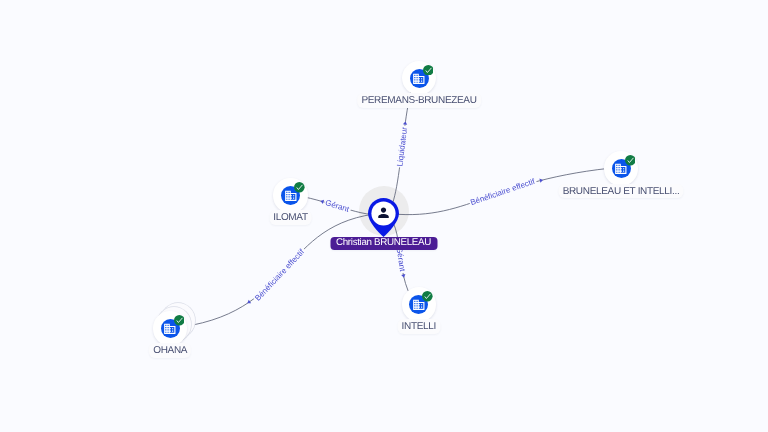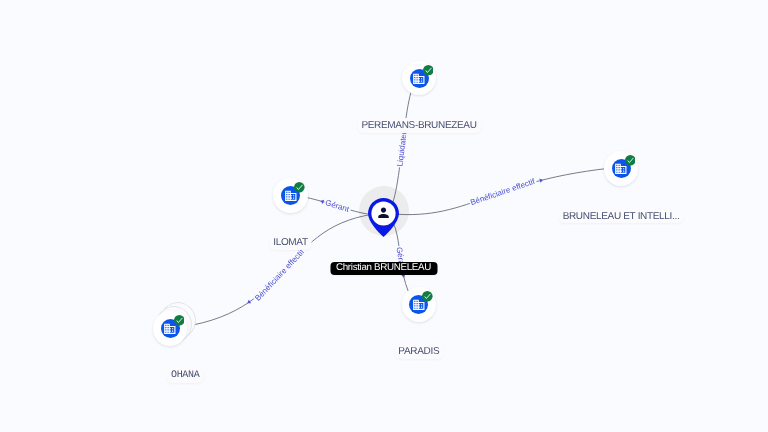--- a/index.html
+++ b/index.html
@@ -8,24 +8,24 @@
     -webkit-font-smoothing:antialiased;-moz-osx-font-smoothing:grayscale;text-rendering:geometricPrecision;}
   #stage{position:relative;width:768px;height:432px;background:#fafbff;
     -webkit-font-smoothing:antialiased;}
   svg.layer{position:absolute;left:0;top:0;width:768px;height:432px;}
   .node{position:absolute;width:0;height:0;}
   .halo{position:absolute;border-radius:50%;background:#ececed;}
   .disc{position:absolute;border-radius:50%;background:#fff;box-shadow:0 1px 2.5px rgba(40,50,90,.13);}
   .disc.stack{background:#fbfbfe;box-shadow:0 0 0 .7px rgba(214,217,228,.9);}
   .lbl{position:absolute;white-space:nowrap;border-radius:6px;background:#fbfbfd;
        font-size:10px;line-height:15.2px;height:14.6px;letter-spacing:-0.33px;color:#474e70;padding:0 4.2px;
-       box-shadow:0 1px 2px rgba(40,50,90,.05);margin-top:25px;}
+       box-shadow:0 1px 2px rgba(40,50,90,.05);}
   .lbltx{display:inline-block;white-space:nowrap;}
   
-  .lbl.sel{background:#000000;color:#fff;font-size:9.8px;line-height:12.5px;border-radius:4px;padding:0 6px;height:12.5px;}
+  .lbl.sel{background:#4c1d95;color:#fff;font-size:9.8px;line-height:12.5px;border-radius:4px;padding:0 6px;height:12.5px;}
 </style>
 </head>
 <body>
 
 <div id="stage">
   <div id="halolayer">
       <div class="halo" style="width: 50px; height: 50px; left: 358.5px; top: 186px;"></div>
     </div>
   <svg class="layer" id="edgelayer" viewBox="0 0 768 432" xmlns="http://www.w3.org/2000/svg">
       <g>
@@ -123,28 +123,28 @@
         <div class="disc stack" style="width: 34.4px; height: 34.4px; left: -13.2px; top: -21.2px;"></div>
         <div class="disc" style="width: 34.4px; height: 34.4px; left: -17.2px; top: -17.2px;"></div>
         <div style="position: absolute; width: 19px; height: 19px; left: -9.5px; top: -9.5px; border-radius: 50%; background: rgb(11, 85, 234);"></div>
         <svg viewBox="0 0 24 24" width="13.6" height="13.6" style="position: absolute; left: -7px; top: -6.3px;">
           <path fill="#fff" d="M12 7V3H2v18h20V7H12zM6 19H4v-2h2v2zm0-4H4v-2h2v2zm0-4H4V9h2v2zm0-4H4V5h2v2zm4 12H8v-2h2v2zm0-4H8v-2h2v2zm0-4H8V9h2v2zm0-4H8V5h2v2zm10 12h-8v-2h2v-2h-2v-2h2v-2h-2V9h8v10zm-2-8h-2v2h2v-2zm0 4h-2v2h2v-2z"></path>
         </svg>
         <svg viewBox="0 0 24 24" width="10.6" height="10.6" style="position: absolute; left: 3.6px; top: -13.4px;">
           <circle cx="12" cy="12" r="12" fill="#117c44"></circle>
           <path d="M6.8 13.1 L10 17 L18.5 7.2" fill="none" stroke="#fff" stroke-width="1.95" stroke-linecap="round" stroke-linejoin="round"></path>
         </svg>
-        <div class="lbl" style="left: 15px; top: 15.2px; transform: translateX(-50%); font-family: Liberation Mono, monospace;"><span class="lbltx">OHANA</span></div>
+        <div class="lbl" style="left: 0px; top: 15.2px; transform: translateX(-50%);"><span class="lbltx">OHANA</span></div>
       </div>
       <div class="node" style="left: 418.8px; top: 304.3px;">
         <div class="disc" style="width: 34.4px; height: 34.4px; left: -17.2px; top: -17.2px;"></div>
         <div style="position: absolute; width: 19px; height: 19px; left: -9.5px; top: -9.5px; border-radius: 50%; background: rgb(11, 85, 234);"></div>
         <svg viewBox="0 0 24 24" width="13.6" height="13.6" style="position: absolute; left: -7px; top: -6.3px;">
           <path fill="#fff" d="M12 7V3H2v18h20V7H12zM6 19H4v-2h2v2zm0-4H4v-2h2v2zm0-4H4V9h2v2zm0-4H4V5h2v2zm4 12H8v-2h2v2zm0-4H8v-2h2v2zm0-4H8V9h2v2zm0-4H8V5h2v2zm10 12h-8v-2h2v-2h-2v-2h2v-2h-2V9h8v10zm-2-8h-2v2h2v-2zm0 4h-2v2h2v-2z"></path>
         </svg>
         <svg viewBox="0 0 24 24" width="10.6" height="10.6" style="position: absolute; left: 3.6px; top: -13.4px;">
           <circle cx="12" cy="12" r="12" fill="#117c44"></circle>
           <path d="M6.8 13.1 L10 17 L18.5 7.2" fill="none" stroke="#fff" stroke-width="1.95" stroke-linecap="round" stroke-linejoin="round"></path>
         </svg>
-        <div class="lbl" style="left: 0px; top: 15.2px; transform: translateX(-50%);"><span class="lbltx">PARADIS</span></div>
+        <div class="lbl" style="left: 0px; top: 15.2px; transform: translateX(-50%);"><span class="lbltx">INTELLI</span></div>
       </div>
     </div>
 </div>
 
 </body></html>

